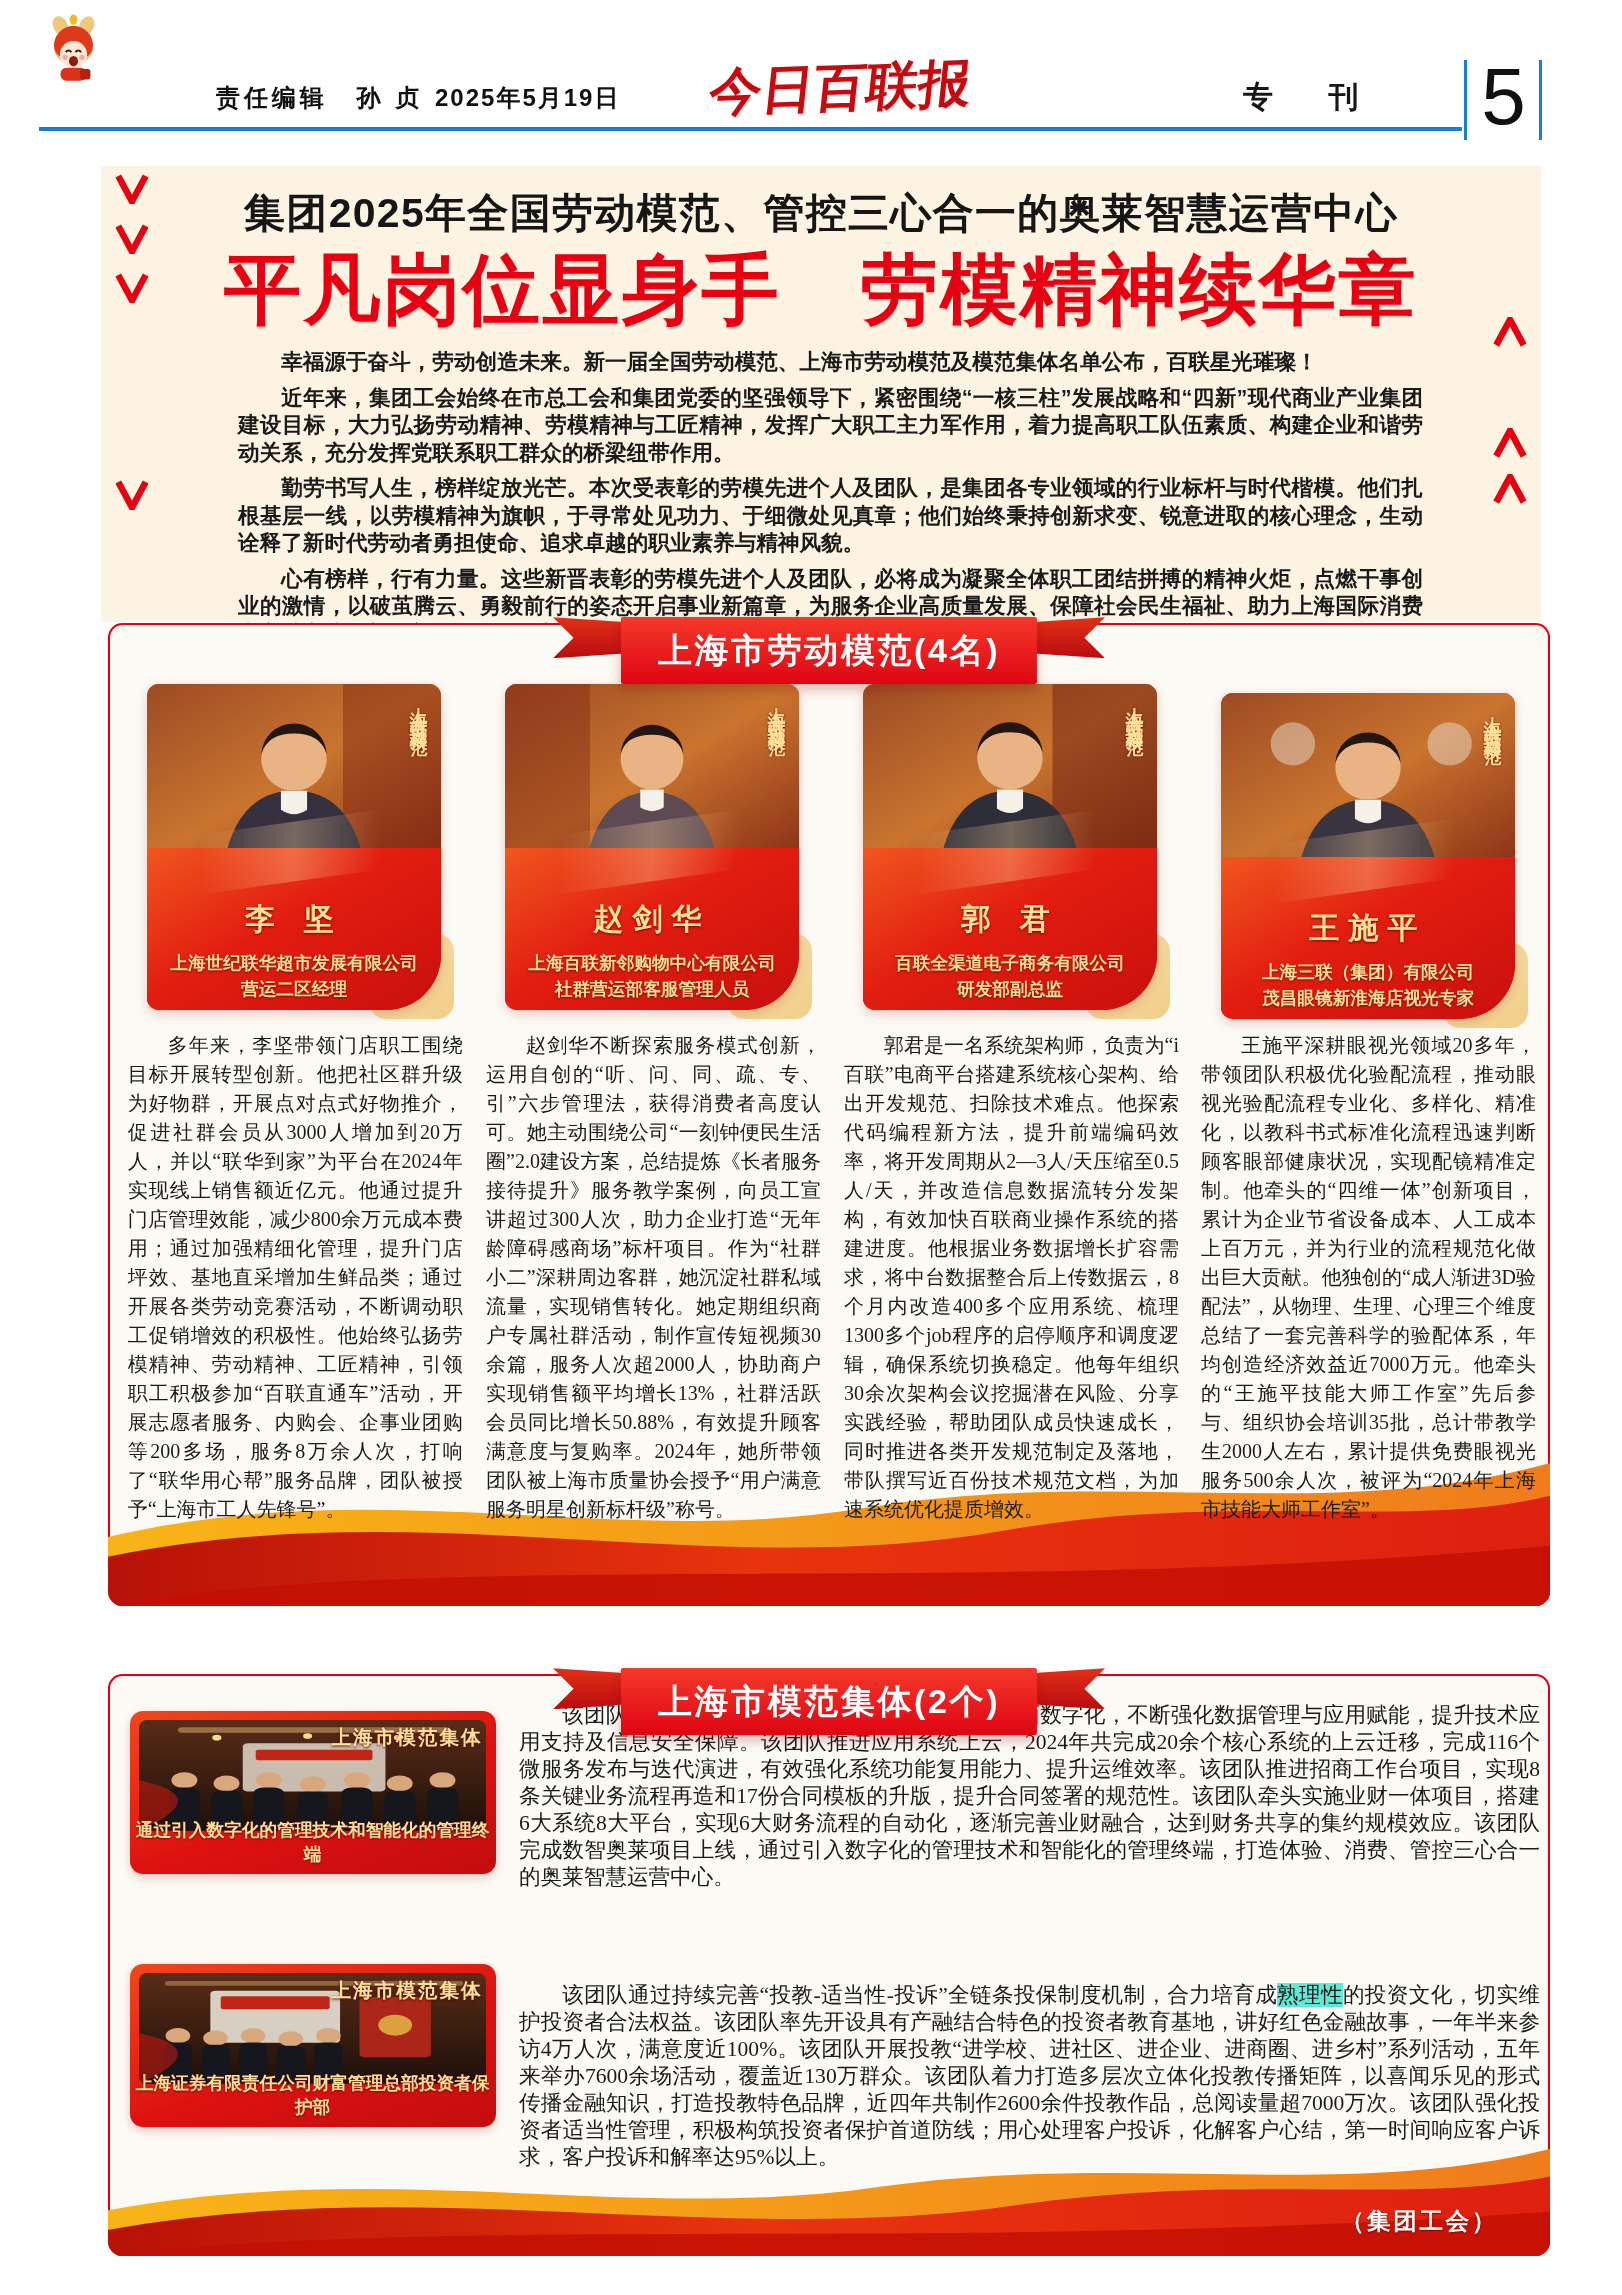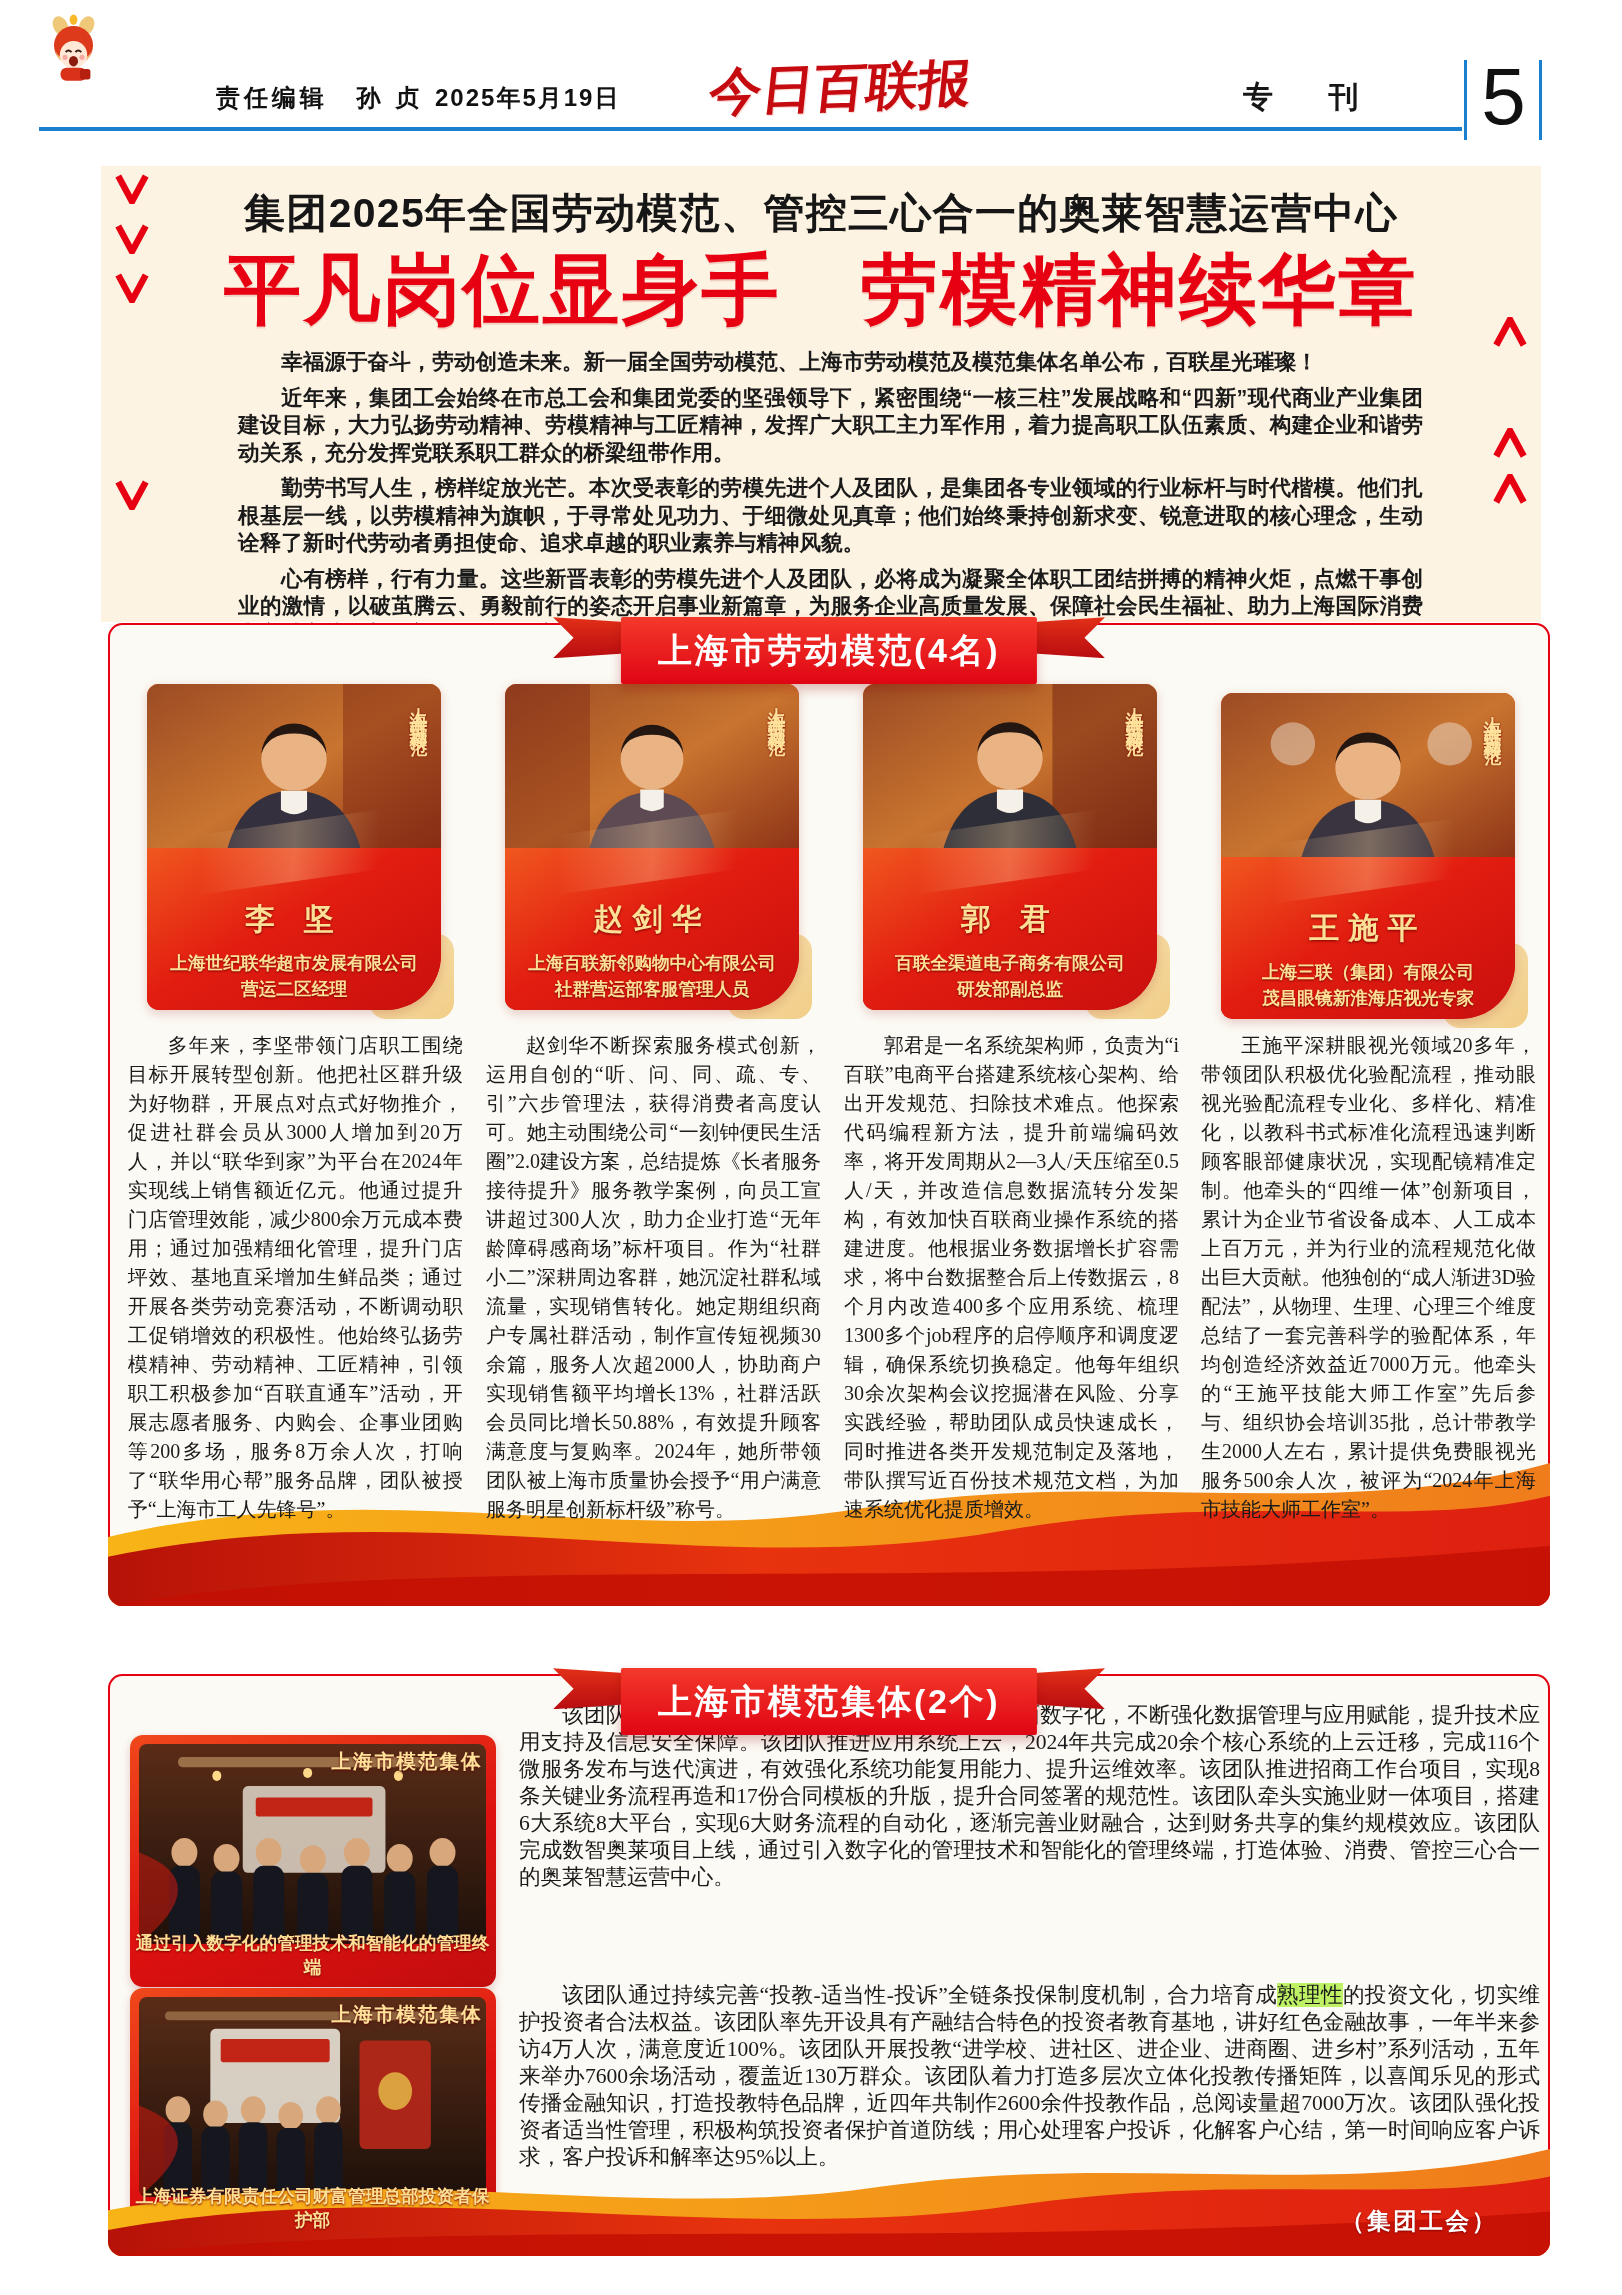--- a/index.html
+++ b/index.html
@@ -66,30 +66,30 @@
   .p-org1{top:267px;font-size:17.7px;}
   .p-org2{top:293px;font-size:17.7px;}
 
   .bio{top:406px;width:335px;font-size:20px;line-height:29px;color:#1a1a1a;text-align:justify;z-index:4;}
   .bio p{margin:0;text-indent:2em;font-family:"Liberation Serif","DejaVu Serif",serif;}
 
   .wave{left:-2px;bottom:-2px;width:1442px;height:164px;z-index:1;border-radius:0 0 14.4px 14.4px;overflow:hidden;}
   .wave2{height:124px;}
 
   
-  .team-card{width:366px;height:252px;border-radius:13px;overflow:hidden;
-             background:linear-gradient(160deg,#f0481c,#dd1110 55%,#c30d0d);box-shadow:0 3.9px 9.2px #88000030;margin-top:24px;}
+  .team-card{width:366px;height:163px;border-radius:13px;overflow:hidden;
+             background:linear-gradient(160deg,#f0481c,#dd1110 55%,#c30d0d);box-shadow:0 3.9px 9.2px #88000030;}
   .team-photo{position:absolute;left:9.2px;top:9.2px;right:9.2px;bottom:43px;border-radius:7.9px;overflow:hidden;}
   .t-label{position:absolute;right:13px;top:13px;color:#ffe29a;font-weight:900;font-size:19.6px;letter-spacing:2px;
            text-shadow:0 1.3px 2.6px #5a0000;z-index:3;}
   .t-caption{position:absolute;left:0;bottom:7.9px;width:100%;text-align:center;color:#fbe096;font-size:17.7px;
              font-weight:bold;text-shadow:0 0.7px 2px #7a0000;z-index:3;}
   .team-text{width:1021px;font-size:21.6px;line-height:27px;color:#1a1a1a;text-align:justify;z-index:4;}
   .team-text p{margin:0;text-indent:2em;font-family:"Liberation Serif","DejaVu Serif",serif;}
-  .hl{background:#bef264;}
+  .hl{background:#5eead4;}
 
   .credit{right:50px;bottom:17px;color:#ffffff;font-size:23.6px;font-weight:bold;letter-spacing:2.6px;z-index:5;
           font-family:"DejaVu Serif","Liberation Serif",serif;text-shadow:0 0.7px 2px #8a0000;}
 </style>
 </head>
 <body>
 
 <div class="page">
 
   <div class="abs mascot">

